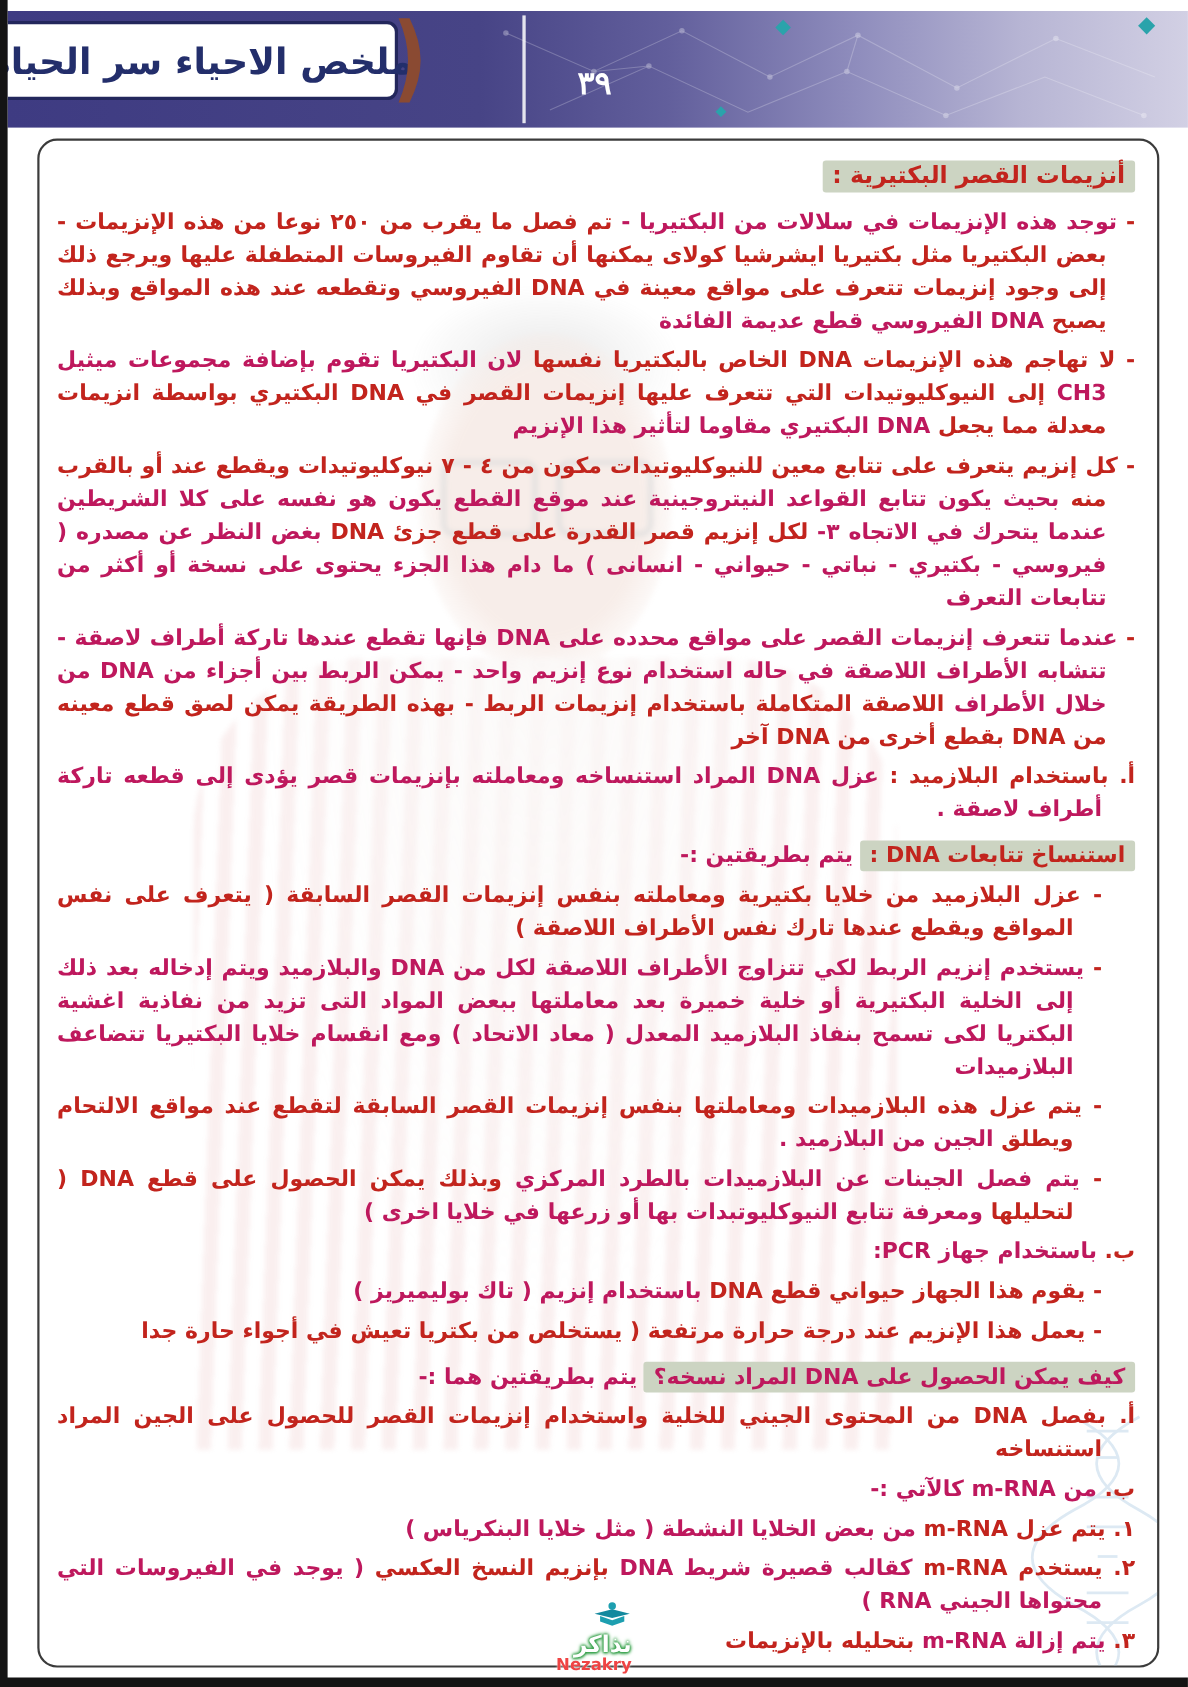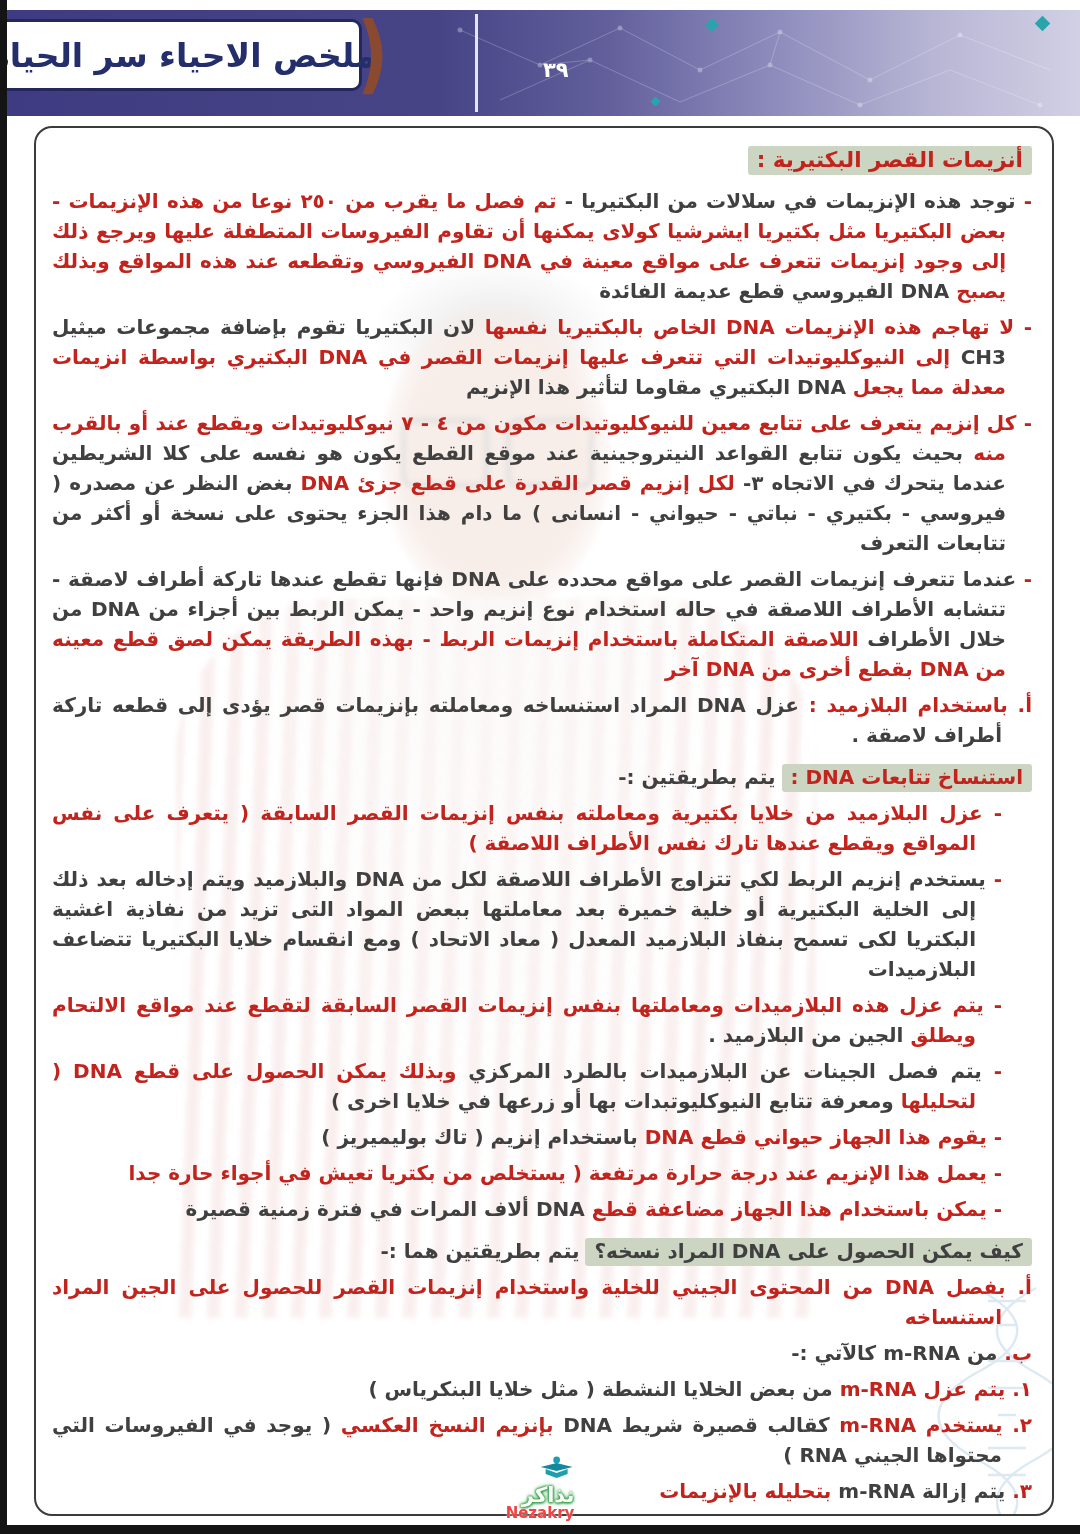--- a/index.html
+++ b/index.html
@@ -29,21 +29,21 @@
   }
   .title-box span{
     font-size:33px;font-weight:bold;color:#232e6b;white-space:nowrap;letter-spacing:-1px;
   }
   .bracket{
     position:absolute;left:346px;top:-4px;font-size:86px;line-height:1.1;
     color:#8a4a32;font-weight:bold;transform:scaleX(.8);
   }
   .vline{position:absolute;left:468px;top:4px;height:98px;width:3px;background:rgba(255,255,255,.85);}
   .pagenum{
-    position:absolute;left:536px;top:48px;font-size:21px;font-weight:bold;color:#ffffff;
+    position:absolute;left:518px;top:48px;font-size:29px;font-weight:bold;color:#ffffff;font-family:Liberation Serif, serif;
   }
   .diamond{position:absolute;background:#2aa3ab;transform:rotate(45deg);}
   .d1{width:10px;height:10px;left:700px;top:10px;}
   .d2{width:11px;height:11px;left:1030px;top:8px;}
   .d3{width:7px;height:7px;left:645px;top:88px;}
 
   
   .frame{
     position:absolute;left:34px;right:26px;top:126px;bottom:18px;
     border:2.5px solid #3b3b3b;border-radius:18px;
@@ -54,21 +54,21 @@
   .block{
     font-weight:bold;font-size:20px;line-height:1.5;color:#1f2a70;
     text-align:justify;margin:6px 0;padding-right:26px;text-indent:-26px;
   }
   .block.heading{padding-right:0;text-indent:0;margin:2px 0 10px 0;}
   .block.heading .hl{font-size:21.5px;}
   .block.section,.block.question{padding-right:0;text-indent:0;margin-top:12px;}
   .block.dash2{margin-right:30px;}
   .block.letter,.block.num{padding-right:30px;text-indent:-30px;}
   .r{color:#c2241d;}
-  .n{color:#404040;}
+  .n{color:#be185d;}
   .marker{color:#c2241d;}
   .hl{background:#ccd4c2;padding:1px 9px 3px 9px;border-radius:3px;box-decoration-break:clone;}
   .tail{margin-right:6px;}
 
   
   .portrait{position:absolute;left:140px;top:130px;width:640px;height:1060px;z-index:0;opacity:.20;filter:blur(2.5px);pointer-events:none;}
   .portrait .hair{position:absolute;left:195px;top:0;width:250px;height:150px;background:radial-gradient(ellipse at center,#8a8a8a 0%,rgba(138,138,138,0) 70%);}
   .portrait .face{position:absolute;left:205px;top:45px;width:230px;height:310px;border-radius:50%;background:radial-gradient(ellipse at center,#d9a893 0%,#d9a893 55%,rgba(217,168,147,0) 78%);}
   .portrait .glass1,.portrait .glass2{position:absolute;top:160px;width:78px;height:60px;border:5px solid #5b5b5b;border-radius:12px;opacity:.7;}
   .portrait .glass1{left:225px;}
@@ -158,23 +158,23 @@
         <div class="block dash"><span class="marker">- </span><span class="n">توجد هذه الإنزيمات في سلالات من البكتيريا - </span><span class="r">تم فصل ما يقرب من ٢٥٠ نوعا من هذه الإنزيمات - بعض البكتيريا مثل بكتيريا ايشرشيا كولاى يمكنها أن تقاوم الفيروسات المتطفلة عليها ويرجع ذلك إلى وجود إنزيمات تتعرف على مواقع معينة في DNA الفيروسي وتقطعه عند هذه المواقع وبذلك يصبح </span><span class="n">DNA الفيروسي قطع عديمة الفائدة</span></div>
         <div class="block dash"><span class="marker">- </span><span class="r">لا تهاجم هذه الإنزيمات DNA الخاص بالبكتيريا نفسها </span><span class="n">لان البكتيريا تقوم بإضافة مجموعات ميثيل CH3 </span><span class="r">إلى النيوكليوتيدات التي تتعرف عليها إنزيمات القصر في DNA البكتيري بواسطة انزيمات معدلة مما يجعل </span><span class="n">DNA البكتيري مقاوما لتأثير هذا الإنزيم</span></div>
         <div class="block dash"><span class="marker">- </span><span class="r">كل إنزيم يتعرف على تتابع معين للنيوكليوتيدات مكون من ٤ - ٧ نيوكليوتيدات ويقطع عند أو بالقرب منه </span><span class="n">بحيث يكون تتابع القواعد النيتروجينية عند موقع القطع يكون هو نفسه على كلا الشريطين عندما يتحرك في الاتجاه ٣- </span><span class="r">لكل إنزيم قصر القدرة على قطع جزئ DNA </span><span class="n">بغض النظر عن مصدره ( فيروسي - بكتيري - نباتي - حيواني - انسانى )   ما دام هذا الجزء يحتوى على نسخة أو أكثر من تتابعات التعرف</span></div>
         <div class="block dash"><span class="marker">- </span><span class="n">عندما تتعرف إنزيمات القصر على مواقع محدده على DNA فإنها تقطع عندها تاركة أطراف لاصقة - تتشابه الأطراف اللاصقة في حاله استخدام نوع إنزيم واحد - يمكن الربط بين أجزاء من DNA من خلال الأطراف </span><span class="r">اللاصقة المتكاملة باستخدام إنزيمات الربط - بهذه الطريقة يمكن لصق قطع معينه من DNA بقطع أخرى من DNA آخر</span></div>
         <div class="block letter"><span class="marker">أ. </span><span class="r">باستخدام البلازميد : </span><span class="n">عزل DNA المراد استنساخه ومعاملته بإنزيمات قصر يؤدى إلى قطعه تاركة أطراف لاصقة .</span></div>
         <div class="block section"><span class="hl r">استنساخ تتابعات DNA :</span><span class="n tail">يتم بطريقتين :-</span></div>
         <div class="block dash2"><span class="marker">- </span><span class="r">عزل البلازميد من خلايا بكتيرية ومعاملته بنفس إنزيمات القصر السابقة ( يتعرف على نفس المواقع ويقطع عندها تارك نفس الأطراف اللاصقة )</span></div>
         <div class="block dash2"><span class="marker">- </span><span class="n">يستخدم إنزيم الربط لكي تتزاوج الأطراف اللاصقة لكل من DNA والبلازميد ويتم إدخاله بعد ذلك إلى الخلية البكتيرية أو خلية خميرة بعد معاملتها ببعض المواد التى تزيد من نفاذية اغشية البكتريا لكى تسمح بنفاذ البلازميد المعدل ( معاد الاتحاد ) ومع انقسام خلايا البكتيريا تتضاعف البلازميدات</span></div>
         <div class="block dash2"><span class="marker">- </span><span class="r">يتم عزل هذه البلازميدات ومعاملتها بنفس إنزيمات القصر السابقة لتقطع عند مواقع الالتحام ويطلق </span><span class="n">الجين من البلازميد .</span></div>
         <div class="block dash2"><span class="marker">- </span><span class="n">يتم فصل الجينات عن البلازميدات بالطرد المركزي </span><span class="r">وبذلك يمكن الحصول على قطع DNA ( لتحليلها </span><span class="n">ومعرفة تتابع النيوكليوتبدات بها أو زرعها في خلايا اخرى )</span></div>
+        <div class="block letter"><span class="marker">ب. </span><span class="n">باستخدام جهاز PCR:</span></div>
         <div class="block dash2"><span class="marker">- </span><span class="r">يقوم هذا الجهاز حيواني قطع DNA </span><span class="n">باستخدام إنزيم ( تاك بوليميريز )</span></div>
         <div class="block dash2"><span class="marker">- </span><span class="r">يعمل هذا الإنزيم عند درجة حرارة مرتفعة ( يستخلص من بكتريا تعيش في أجواء حارة جدا</span></div>
-        <div class="block dash2"><span class="marker">- </span><span class="r">يمكن باستخدام هذا الجهاز مضاعفة قطع </span><span class="n">DNA ألاف المرات في فترة زمنية قصيرة</span></div>
         <div class="block question"><span class="hl n">كيف يمكن الحصول على DNA المراد نسخه؟</span><span class="n tail">يتم بطريقتين هما :-</span></div>
         <div class="block letter"><span class="marker">أ. </span><span class="r">بفصل DNA من المحتوى الجيني للخلية واستخدام إنزيمات القصر للحصول على الجين المراد استنساخه</span></div>
         <div class="block letter"><span class="marker">ب. </span><span class="n">من m-RNA كالآتي :-</span></div>
         <div class="block num"><span class="marker">١. </span><span class="r">يتم عزل m-RNA </span><span class="n">من بعض الخلايا النشطة ( مثل خلايا البنكرياس )</span></div>
         <div class="block num"><span class="marker">٢. </span><span class="r">يستخدم m-RNA </span><span class="n">كقالب قصيرة شريط DNA </span><span class="r">بإنزيم النسخ العكسي </span><span class="n">( يوجد في الفيروسات التي محتواها الجيني RNA )</span></div>
         <div class="block num"><span class="marker">٣. </span><span class="n">يتم إزالة m-RNA </span><span class="r">بتحليله بالإنزيمات</span></div>
       </div>
   </div>
 
   <div class="brand">

